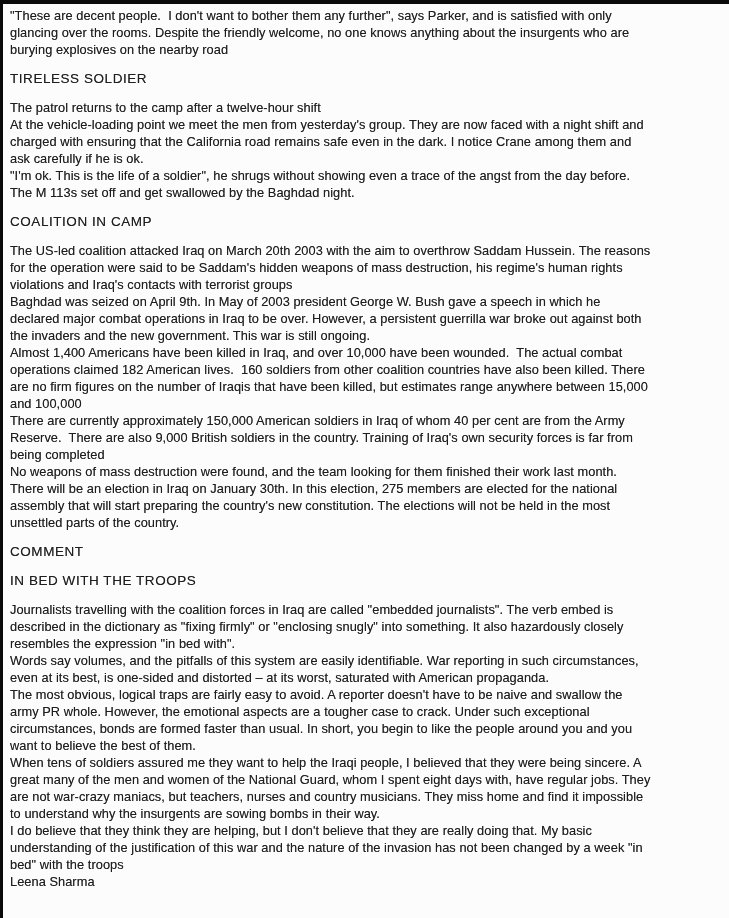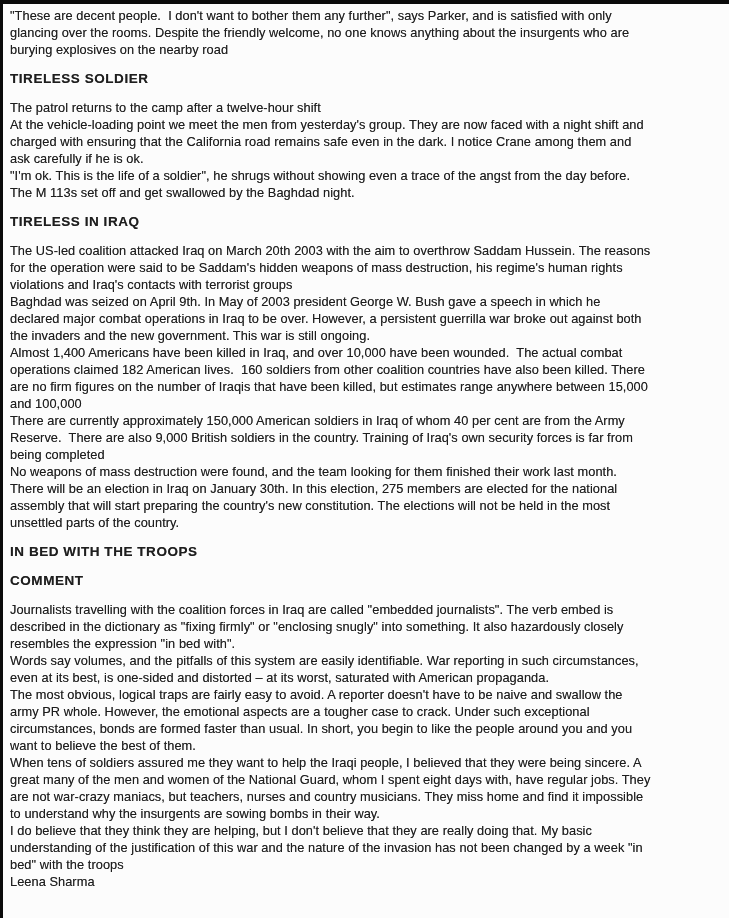--- a/index.html
+++ b/index.html
@@ -24,21 +24,21 @@
     text-shadow: 0 0 0.45px rgba(20,20,20,0.55);
   }
   .doc-paragraph {
     margin: 0 0 12px 0;
     white-space: pre-wrap;
     letter-spacing: 0.05px;
   }
   .doc-heading {
     margin: 0 0 12px 0;
     font-size: 13.5px;
-    font-weight: 700;
+    font-weight: 400;
     letter-spacing: 0.55px;
     white-space: pre-wrap;
   }
 </style>
 </head>
 <body>
 
 <div class="page">
   <div>
 
@@ -48,43 +48,43 @@
 
     <h2 class="doc-heading">TIRELESS SOLDIER</h2>
 
     <p class="doc-paragraph">The patrol returns to the camp after a twelve-hour shift
 At the vehicle-loading point we meet the men from yesterday's group. They are now faced with a night shift and
 charged with ensuring that the California road remains safe even in the dark. I notice Crane among them and
 ask carefully if he is ok.
 "I'm ok. This is the life of a soldier", he shrugs without showing even a trace of the angst from the day before.
 The M 113s set off and get swallowed by the Baghdad night.</p>
 
-    <h2 class="doc-heading">TIRELESS IN IRAQ</h2>
+    <h2 class="doc-heading">COALITION IN CAMP</h2>
 
     <p class="doc-paragraph">The US-led coalition attacked Iraq on March 20th 2003 with the aim to overthrow Saddam Hussein. The reasons
 for the operation were said to be Saddam's hidden weapons of mass destruction, his regime's human rights
 violations and Iraq's contacts with terrorist groups
 Baghdad was seized on April 9th. In May of 2003 president George W. Bush gave a speech in which he
 declared major combat operations in Iraq to be over. However, a persistent guerrilla war broke out against both
 the invaders and the new government. This war is still ongoing.
 Almost 1,400 Americans have been killed in Iraq, and over 10,000 have been wounded.  The actual combat
 operations claimed 182 American lives.  160 soldiers from other coalition countries have also been killed. There
 are no firm figures on the number of Iraqis that have been killed, but estimates range anywhere between 15,000
 and 100,000
 There are currently approximately 150,000 American soldiers in Iraq of whom 40 per cent are from the Army
 Reserve.  There are also 9,000 British soldiers in the country. Training of Iraq's own security forces is far from
 being completed
 No weapons of mass destruction were found, and the team looking for them finished their work last month.
 There will be an election in Iraq on January 30th. In this election, 275 members are elected for the national
 assembly that will start preparing the country's new constitution. The elections will not be held in the most
 unsettled parts of the country.</p>
 
+    <h2 class="doc-heading">COMMENT</h2>
+
     <h2 class="doc-heading">IN BED WITH THE TROOPS</h2>
-
-    <h2 class="doc-heading">COMMENT</h2>
 
     <p class="doc-paragraph">Journalists travelling with the coalition forces in Iraq are called "embedded journalists". The verb embed is
 described in the dictionary as "fixing firmly" or "enclosing snugly" into something. It also hazardously closely
 resembles the expression "in bed with".
 Words say volumes, and the pitfalls of this system are easily identifiable. War reporting in such circumstances,
 even at its best, is one-sided and distorted – at its worst, saturated with American propaganda.
 The most obvious, logical traps are fairly easy to avoid. A reporter doesn't have to be naive and swallow the
 army PR whole. However, the emotional aspects are a tougher case to crack. Under such exceptional
 circumstances, bonds are formed faster than usual. In short, you begin to like the people around you and you
 want to believe the best of them.

